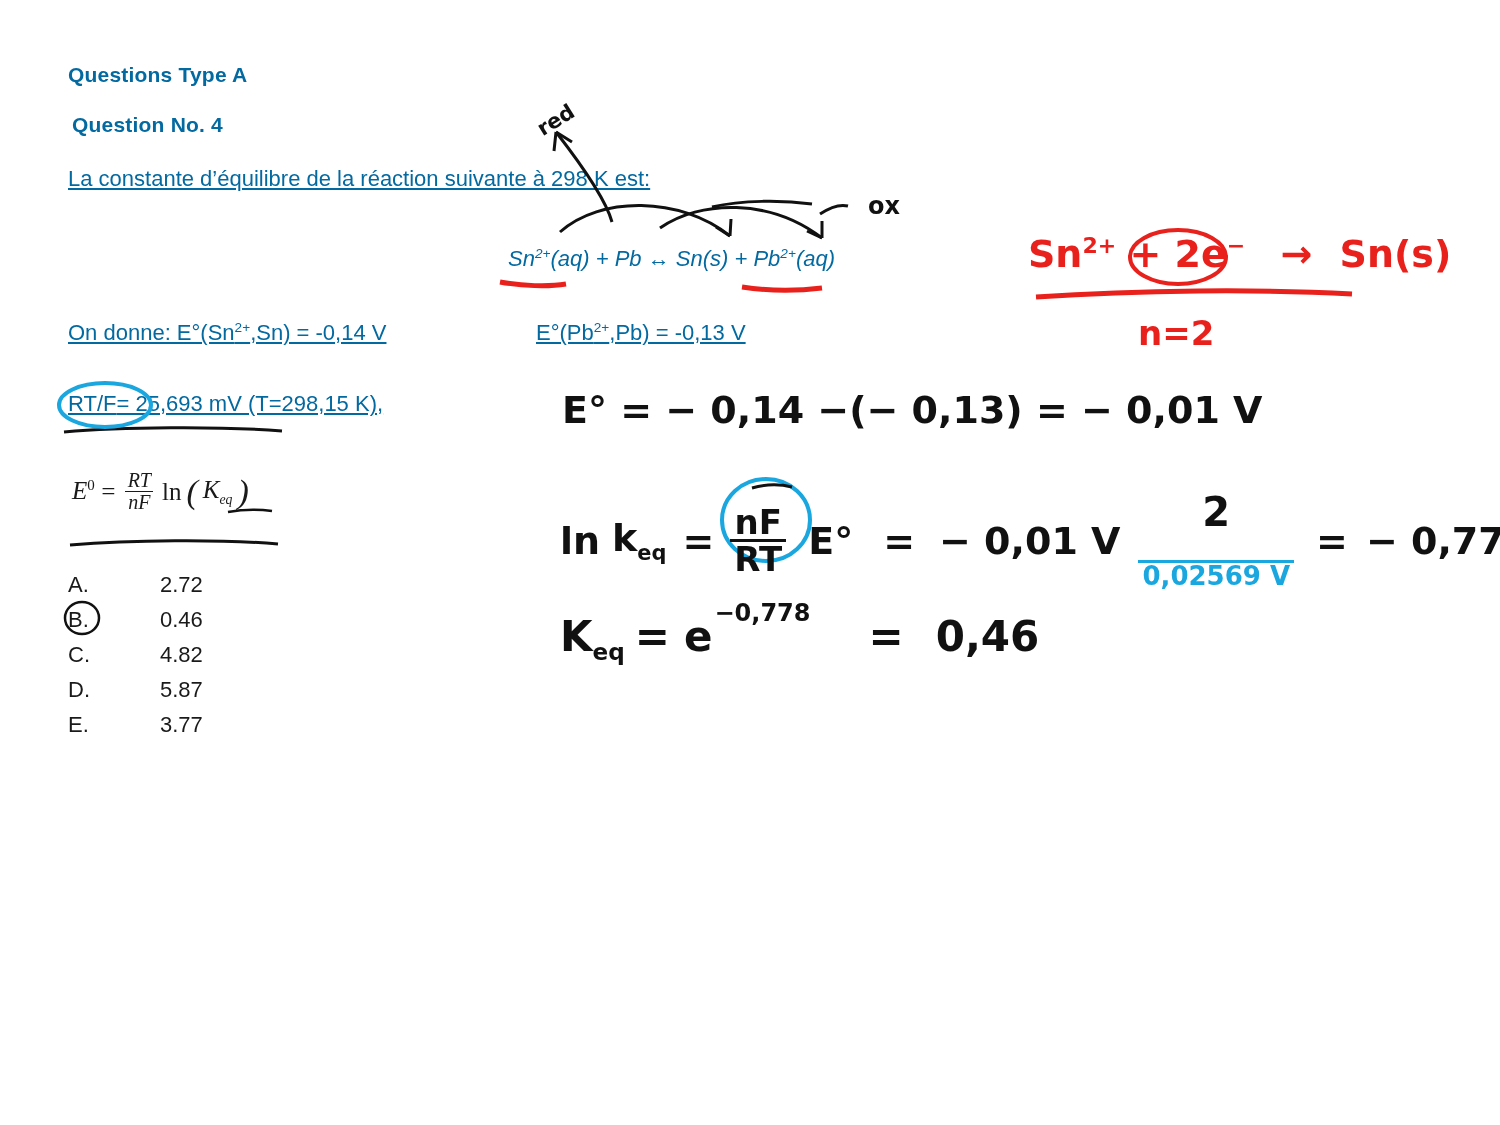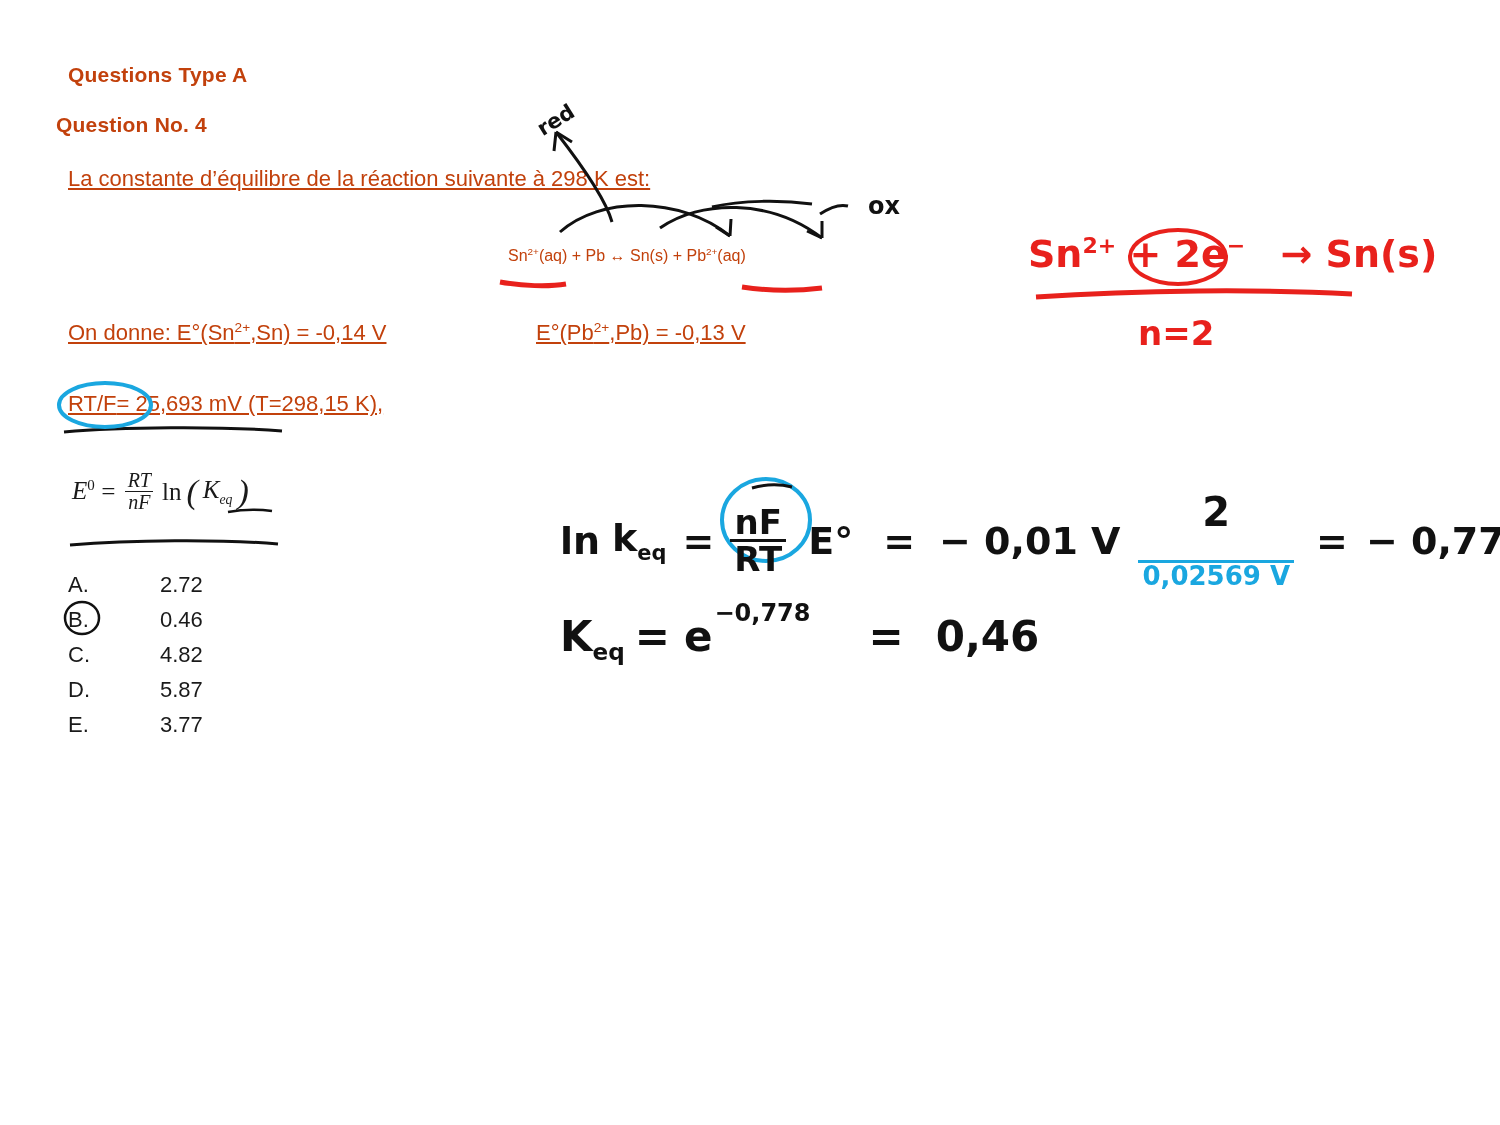--- a/index.html
+++ b/index.html
@@ -16,33 +16,34 @@
     width: 1500px;
     height: 1125px;
     overflow: hidden;
     background: #ffffff;
   }
   .abs { position: absolute; }
 
   
   .printed {
     font-family: "Liberation Sans", sans-serif;
-    color: #c2410c;
+    color: #0369a1;
   }
   .hdr {
     font-weight: bold;
     font-size: 21px;
     letter-spacing: .2px;
   }
   .body-line {
     font-size: 22px;
     text-decoration: underline;
   }
   .eqline {
-    font-size: 16px;
+    font-size: 22px;
+    font-style: italic;
   }
   sup { font-size: .62em; vertical-align: super; }
 
   .choices { font-size: 22px; }
   .choices .row {
     display: flex;
     height: 35px;
     align-items: center;
   }
   .choices .lbl { width: 92px; }
@@ -96,21 +97,21 @@
 
   svg.ink { position: absolute; overflow: visible; pointer-events: none; }
 </style>
 </head>
 <body>
 
 <div id="page">
 
   <div class="abs printed hdr" style="left:68px; top:63px;">Questions Type A</div>
 
-  <div class="abs printed hdr" style="left:56px; top:113px;">Question No. 4</div>
+  <div class="abs printed hdr" style="left:72px; top:113px;">Question No. 4</div>
 
   <div class="abs printed body-line" style="left:68px; top:166px;">La constante d’équilibre de la réaction suivante à 298 K est:</div>
 
   <div class="abs printed eqline" style="left:508px; top:246px; white-space:nowrap;">
     <span>Sn</span><sup>2+</sup><span>(aq)</span><span> + Pb </span><span>↔</span><span> Sn(s) + Pb</span><sup>2+</sup><span>(aq)</span>
   </div>
 
   <div class="abs printed body-line" style="left:68px; top:320px; white-space:nowrap;">
     <span>On donne: E°(Sn</span><sup>2+</sup><span>,Sn) = -0,14 V</span>
   </div>
@@ -191,38 +192,39 @@
     <path d="M742,287 C768,291 798,291 822,288" stroke="#e8211c" stroke-width="5" fill="none"></path>
 
     <path d="M1036,297 C1140,290 1260,289 1352,294" stroke="#e8211c" stroke-width="5" fill="none"></path>
   </svg>
 
   <div class="abs hand hand-red" style="left:1028px; top:232px; font-size:38px; white-space:nowrap;">
     <span>Sn</span><span class="hw-sup">2+</span>
     <span>+</span>
     <span><span>2e</span><span class="hw-sup">−</span></span>
     <span style="margin-left:22px;">→</span>
-    <span style="">Sn(s)</span>
+    <span style="margin-left:14px;">Sn(s)</span>
   </div>
 
   <svg class="ink" style="left:1126px; top:226px; width:110px; height:62px;">
     <ellipse cx="52" cy="31" rx="48" ry="27" stroke="#e8211c" stroke-width="4" fill="none"></ellipse>
   </svg>
 
   <div class="abs hand hand-red" style="left:1138px; top:313px; font-size:34px;">n=2</div>
 
   <svg class="ink" style="left:0; top:0; width:1500px; height:1125px;">
 
     <ellipse cx="105" cy="405" rx="46" ry="22" stroke="#1aa7e0" stroke-width="4" fill="none"></ellipse>
 
     <ellipse cx="766" cy="520" rx="44" ry="41" stroke="#1aa7e0" stroke-width="4" fill="none"></ellipse>
 
     <path d="M752,488 C766,484 780,484 792,487" stroke="#111" stroke-width="3" fill="none"></path>
   </svg>
 
+  <div class="abs hand hand-black" style="left:562px; top:388px; font-size:38px; white-space:nowrap;">E° = − 0,14 −(− 0,13) = − 0,01 V</div>
 
   <div class="abs hand hand-black" style="left:560px; top:492px; font-size:38px; white-space:nowrap; display:flex; align-items:center;">
     <span>ln</span>
     <span style="margin-left:12px;"><span>k</span><span class="hw-sub">eq</span></span>
     <span style="margin-left:16px;">=</span>
     <span class="frac-h" style="margin-left:16px; font-size:34px;">
       <span class="num">nF</span>
       <span class="den">RT</span>
     </span>
     <span style="margin-left:16px;">E°</span>

